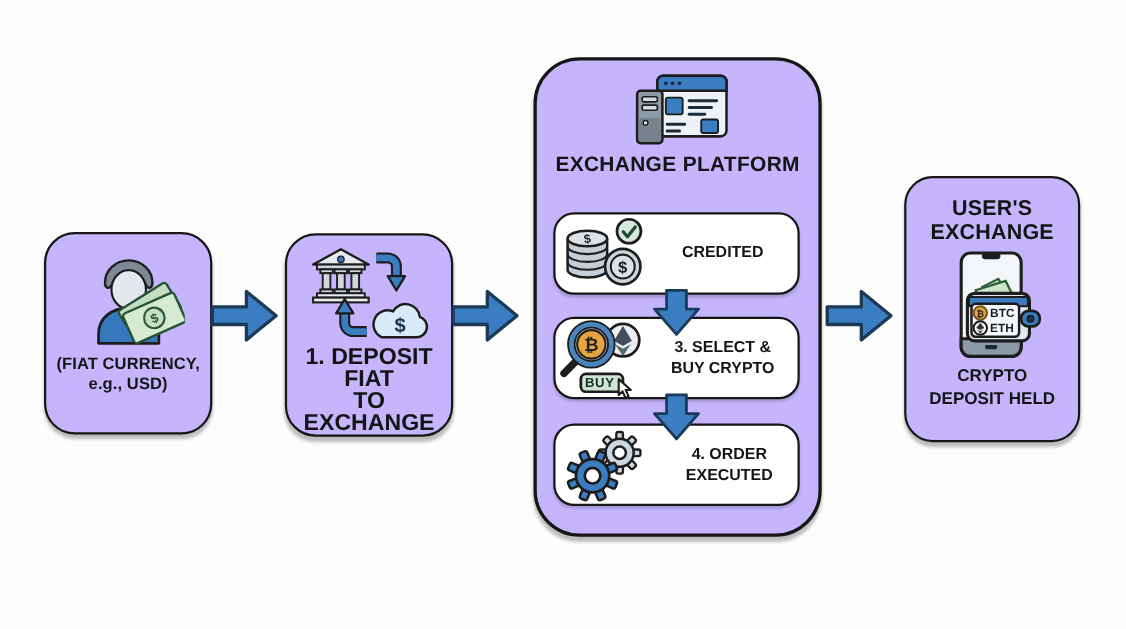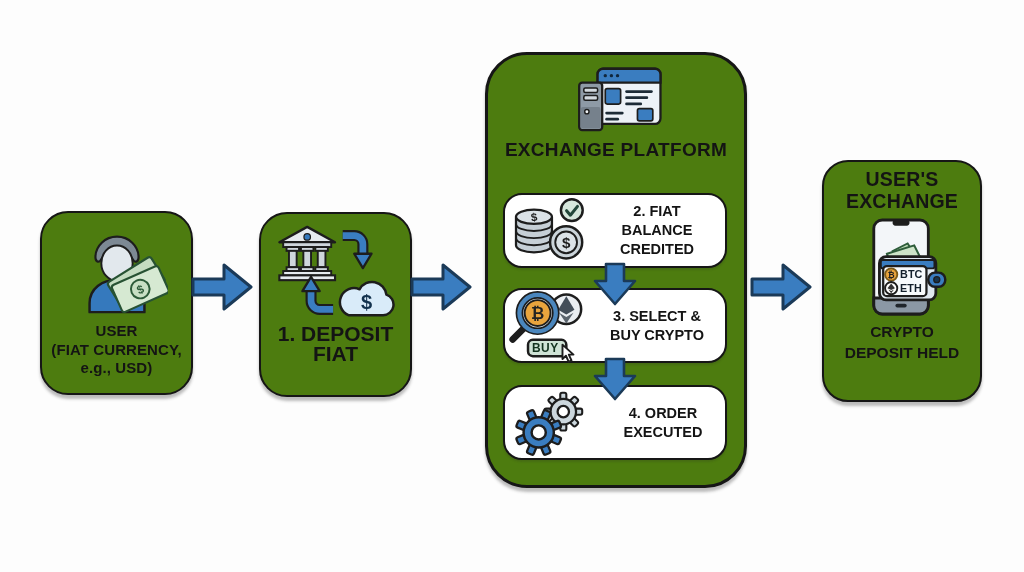--- a/index.html
+++ b/index.html
@@ -1,21 +1,21 @@
 <!DOCTYPE html>
 <html><head>
 <meta charset="utf-8">
 <style>
   html,body{margin:0;padding:0;background:#ffffff;}
   .canvas{
     position:relative;width:1024px;height:572px;background:#fdfdfd;overflow:hidden;
     font-family:"Liberation Sans","DejaVu Sans",sans-serif;color:#141414;
   }
   .node{
-    position:absolute;background:#4d7c0f;border:2.6px solid #161616;
+    position:absolute;background:#c4b5fd;border:2.6px solid #161616;
     box-shadow:0 4px 3px rgba(40,40,40,.30);
     display:flex;flex-direction:column;align-items:center;box-sizing:border-box;
   }
   .lbl{font-weight:bold;text-align:center;color:#141414;}
   .lbl span{display:block;}
   #user-box{left:40px;top:211px;width:153px;height:184px;border-radius:28px;}
   #user-box .lbl{font-size:15px;line-height:18.5px;margin-top:3px;letter-spacing:.1px;}
   #deposit-box{left:259px;top:212px;width:153px;height:185px;border-radius:28px;}
   #deposit-box .lbl{font-size:21px;line-height:20px;margin-top:4px;}
   #platform-box{left:485px;top:52px;width:262px;height:436px;border-radius:42px;border-width:3px;}
@@ -26,21 +26,21 @@
     position:absolute;left:15px;width:224px;height:75px;border:2.6px solid #161616;
     border-radius:19px;background:#fff;box-sizing:border-box;
     display:flex;align-items:center;z-index:1;box-shadow:0 2px 2px rgba(40,40,40,.18);
   }
   .step .ico{flex:0 0 92px;display:flex;justify-content:center;}
   .step .lbl{flex:1;font-size:14.5px;line-height:19px;padding-right:8px;}
   #step-a{top:138px;} #step-b{top:233px;} #step-c{top:330px;gap:12px;}
   .down-arrow{position:absolute;left:104px;z-index:5;}
   #down-arrow-1{top:207px;} #down-arrow-2{top:302px;}
   .flow-arrow{position:absolute;}
-  #wallet-box{left:822px;top:160px;width:160px;height:242px;border-radius:26px;padding-top:6px;}
+  #wallet-box{left:822px;top:160px;width:160px;height:242px;border-radius:26px;padding-top:16px;}
   #wallet-box .title{font-weight:bold;font-size:19.5px;line-height:22px;text-align:center;letter-spacing:.2px;}
   #wallet-box .title span{display:block;}
   #wallet-box .caption{font-weight:bold;font-size:15.5px;line-height:20.5px;text-align:center;margin-top:5px;}
   #wallet-box .caption span{display:block;}
   #wallet-icon{margin-top:5px;}
   svg text{font-family:"Liberation Sans","DejaVu Sans",sans-serif;font-weight:bold;}
   svg text.bsym{font-family:"DejaVu Sans",sans-serif;}
 </style>
 </head>
 <body>
@@ -53,21 +53,20 @@
       <ellipse cx="52" cy="43" rx="16" ry="18" fill="#e2e8ed" stroke="#1d1d1d" stroke-width="2"></ellipse>
       <path d="M24,93 v-9 c0,-15 13,-24 28,-24 s28,9 28,24 v9 z" fill="#3579bd" stroke="#1d1d1d" stroke-width="2.5" stroke-linejoin="round"></path>
       <g transform="translate(74,68) rotate(-24)">
         <rect x="-25" y="-21" width="52" height="30" rx="3" transform="rotate(-8)" fill="#c4dcc1" stroke="#275233" stroke-width="2.2"></rect>
         <rect x="-25" y="-13" width="52" height="30" rx="3" fill="#d6e9d2" stroke="#275233" stroke-width="2.2"></rect>
         <circle cx="1" cy="2" r="9.5" fill="#c8dfc4" stroke="#2c5a38" stroke-width="2"></circle>
         <text x="1" y="6.5" font-size="12" text-anchor="middle" fill="#2c5a38">$</text>
       </g>
     </svg>
     <div class="lbl">
-      <span>USER</span>
       <span>(FIAT CURRENCY,</span>
       <span>e.g., USD)</span>
     </div>
   </div>
 
   <svg class="flow-arrow" style="left:191px;top:260px;" width="62" height="54" viewBox="0 0 62 54">
     <polygon points="2,19 33,19 33,5 60,27 33,49 33,35 2,35" fill="#3a7dc0" stroke="#1b3a58" stroke-width="3" stroke-linejoin="round"></polygon>
   </svg>
 
   <div class="node" id="deposit-box">
@@ -92,20 +91,21 @@
       <path d="M68,12 h12 a9,9 0 0 1 9,9 v11" fill="none" stroke="#3a7dc0" stroke-width="7"></path>
       <polygon points="80,31 98,31 89,46" fill="#3a7dc0" stroke="#1d1d1d" stroke-width="2.4" stroke-linejoin="round"></polygon>
       <path d="M58,89 h-14 a9,9 0 0 1 -9,-9 v-11" fill="none" stroke="#1d1d1d" stroke-width="11.5"></path>
       <path d="M58,89 h-14 a9,9 0 0 1 -9,-9 v-11" fill="none" stroke="#3a7dc0" stroke-width="7"></path>
       <polygon points="26,70 44,70 35,55" fill="#3a7dc0" stroke="#1d1d1d" stroke-width="2.4" stroke-linejoin="round"></polygon>
       <path d="M74,95 h36 a11,11 0 0 0 3.5,-21.4 a15,15 0 0 0 -28,-5.6 a12,12 0 0 0 -11.5,27 z" fill="#d9ebf9" stroke="#1d1d1d" stroke-width="2.6" stroke-linejoin="round"></path>
       <text x="93" y="89" font-size="21" text-anchor="middle" fill="#12314d">$</text>
     </svg>
     <div class="lbl">
       <span>1. DEPOSIT FIAT</span>
+      <span>TO EXCHANGE</span>
     </div>
   </div>
 
   <svg class="flow-arrow" style="left:410px;top:260px;" width="62" height="54" viewBox="0 0 62 54">
     <polygon points="2,19 33,19 33,5 60,27 33,49 33,35 2,35" fill="#3a7dc0" stroke="#1b3a58" stroke-width="3" stroke-linejoin="round"></polygon>
   </svg>
 
   <div class="node" id="platform-box">
     <svg id="platform-icon" width="92" height="71" viewBox="0 0 120 92">
       <rect x="36" y="2" width="82" height="72" rx="7" fill="#edf2f7" stroke="#1d1d1d" stroke-width="3"></rect>
@@ -143,21 +143,20 @@
         <ellipse cx="26" cy="22" rx="19" ry="7.5" fill="#dbe2e7" stroke="#1d1d1d" stroke-width="2.4"></ellipse>
         <text x="26" y="26.5" font-size="12" text-anchor="middle" fill="#1d1d1d" transform="rotate(-8 26 22)">$</text>
         <circle cx="60" cy="49" r="17" fill="#cbd4da" stroke="#1d1d1d" stroke-width="2.6"></circle>
         <circle cx="60" cy="49" r="11.5" fill="#dbe2e7" stroke="#1d1d1d" stroke-width="2"></circle>
         <text x="60" y="55" font-size="16" text-anchor="middle" fill="#1d1d1d">$</text>
         <circle cx="66" cy="15" r="11.5" fill="#d6e7dc" stroke="#1d1d1d" stroke-width="2.6"></circle>
         <path d="M60.5,15.5 l4,4.8 l7.5,-9.3" fill="none" stroke="#23473a" stroke-width="3.2" stroke-linecap="round" stroke-linejoin="round"></path>
       </svg>
         </div>
       <div class="lbl">
-        <span>2. FIAT BALANCE</span>
         <span>CREDITED</span>
       </div>
     </div>
 
     <svg class="down-arrow" id="down-arrow-1" width="46" height="44" viewBox="0 0 46 44">
       <polygon points="14,2 32,2 32,19 43,19 23,42 3,19 14,19" fill="#3a7dc0" stroke="#1b3a58" stroke-width="2.6" stroke-linejoin="round"></polygon>
     </svg>
 
     <div class="step" id="step-b">
       <div class="ico">

